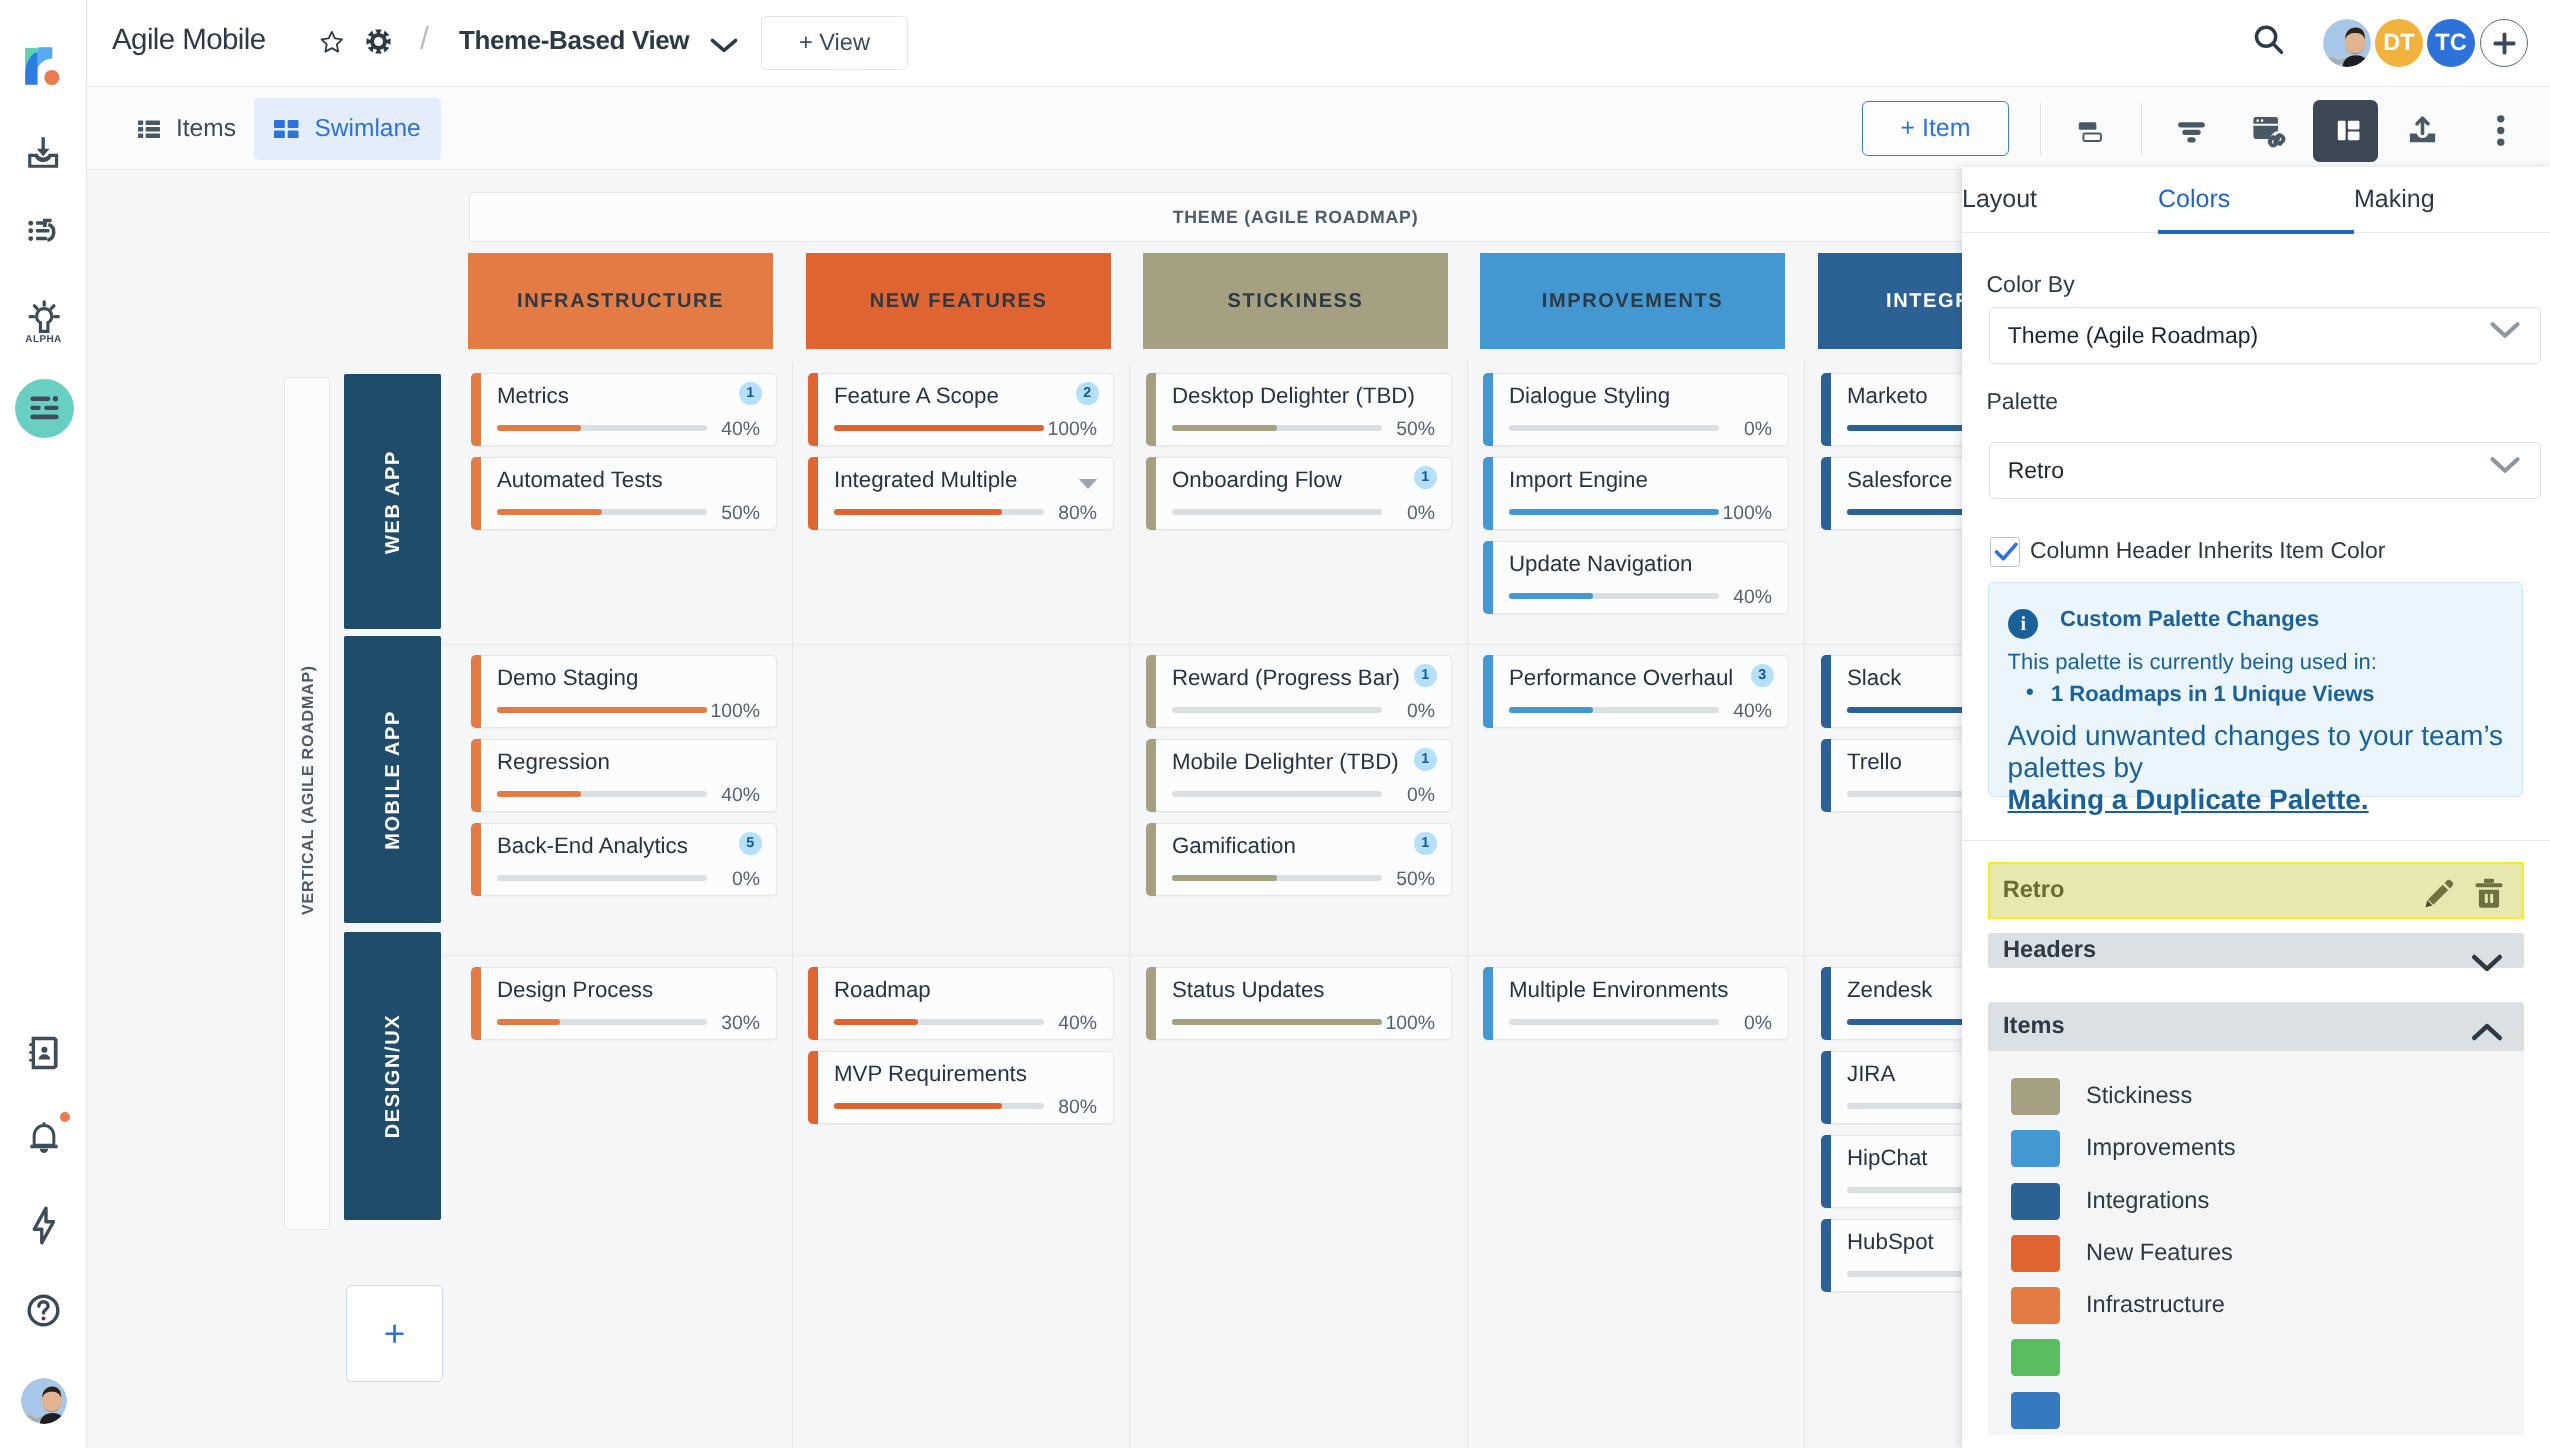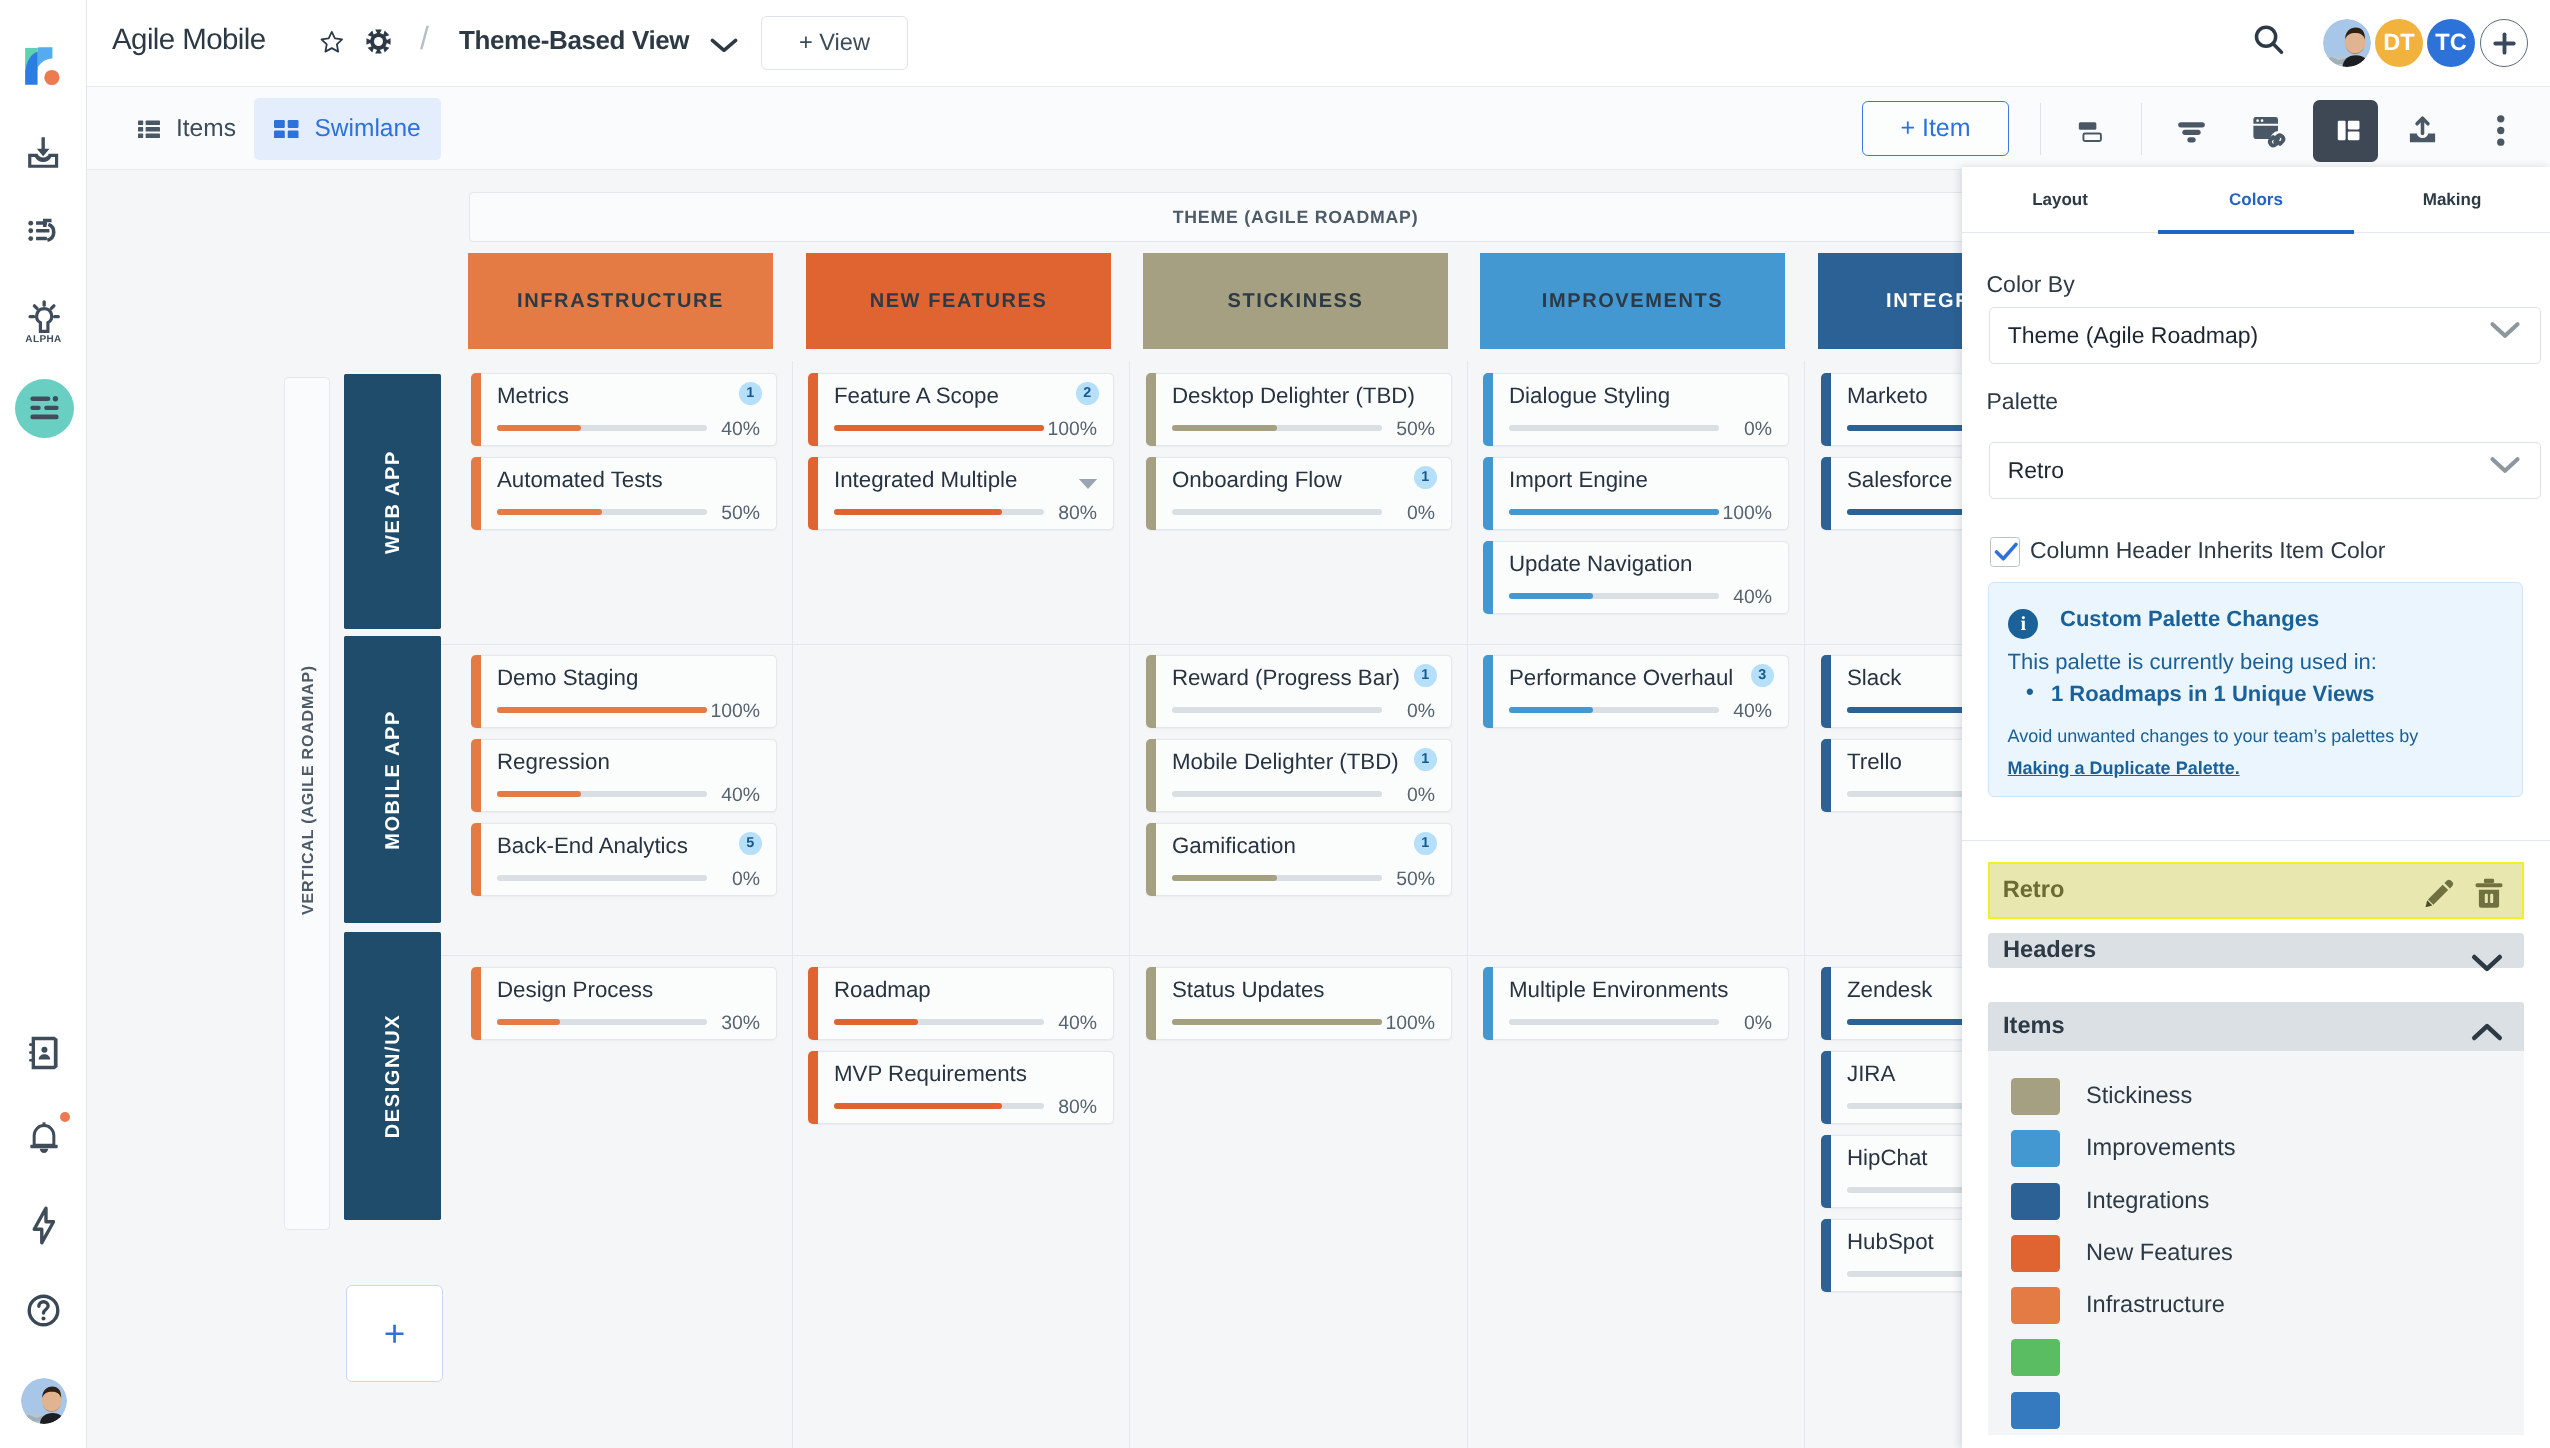--- a/index.html
+++ b/index.html
@@ -92,22 +92,22 @@
 
   .add-lane { position:absolute; left:347px; top:1141px; width:97px; height:97px; border:0.8px solid #c9d9ee;
               border-radius:5.9px; background:#fff; display:flex; align-items:center; justify-content:center;
               color:#2d72d9; font-size:37px; font-weight:500; }
 
   
   .panel { position:absolute; left:1962px; top:167px; width:588px; height:1282px; background:#fff;
            box-shadow:-2.5px 0 8.4px rgba(40,55,70,.16); z-index:30; }
   .ptabs { position:absolute; left:0; top:0; width:588px; height:66px; border-bottom:0.8px solid #e4e8ec;
            display:flex; }
-  .ptab { flex:1; display:flex; align-items:center; justify-content:center; font-size:17px;
-          font-weight:700; color:#2d3a45; position:relative; }
+  .ptab { flex:1; display:flex; align-items:center; font-size:25px;
+          font-weight:400; color:#2d3a45; position:relative; }
   .ptab.sel { color:#2165c4; }
   .ptab.sel:after { content:""; position:absolute; left:50%; transform:translateX(-50%); bottom:-1.7px;
                     width:196px; height:4.2px; background:#2165c4; }
   .p-label { position:absolute; font-size:23px; color:#2d3a45; }
   .p-select { position:absolute; left:27px; height:57px; border:0.8px solid #dce1e6; border-radius:5px;
               background:#fff; display:flex; align-items:center; }
   .p-select .pv { margin-left:17.7px; font-size:23px; color:#1c2630; }
   .p-select .chev { position:absolute; right:18.6px; top:11.8px; }
 
   .p-check { position:absolute; left:28px; width:29.5px; height:29.5px; border:0.8px solid #b9c2cb; border-radius:3.4px;
@@ -116,21 +116,21 @@
 
   .info-box { position:absolute; left:26px; width:535px; background:#eaf5fd; border:0.8px solid #cfe4f4;
               border-radius:5.9px; }
   .info-title { position:absolute; left:71px; top:23px; font-size:22px; font-weight:700; color:#1a6099; }
   .info-ico { position:absolute; left:19.4px; top:26px; width:30px; height:30px; border-radius:50%;
               background:#1a6099; color:#fff; font-size:20px; font-weight:700; display:flex;
               align-items:center; justify-content:center; font-family:"Liberation Serif",serif;}
   .info-t1 { position:absolute; left:18.6px; top:66px; font-size:22px; color:#1a6099; }
   .info-li { position:absolute; left:62px; top:98px; font-size:22px; font-weight:700; color:#1a6099; }
   .info-li:before { content:"\2022"; position:absolute; left:-25px; top:-1.7px; }
-  .info-t2 { position:absolute; left:18.6px; top:137px; width:514px; font-size:18px; color:#1a6099;
+  .info-t2 { position:absolute; left:18.6px; top:137px; width:514px; font-size:28px; color:#1a6099;
              line-height:32px; }
   .info-link { font-weight:700; text-decoration:underline; color:#1a6099; }
 
   .pal-row { position:absolute; left:26px; width:536px; height:62px; background:#e8e7b0;
              border:2.5px solid #f2f025; display:flex; align-items:center; }
   .pal-row .nm { margin-left:12.7px; font-size:23.6px; font-weight:700; color:#6a6d33; }
 
   .sect { position:absolute; left:26px; width:536px; height:62px; background:#dbe0e5;
           border-radius:3.4px; display:flex; align-items:center; }
   .sect .nm { margin-left:15px; font-size:23.6px; font-weight:700; color:#2d3a45; }

